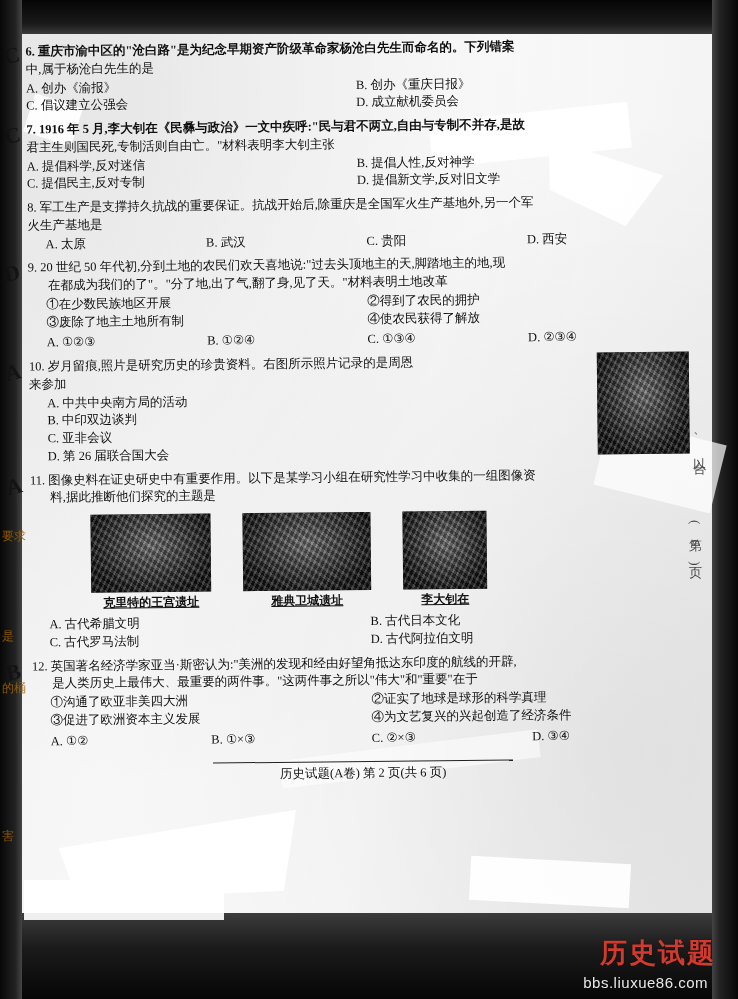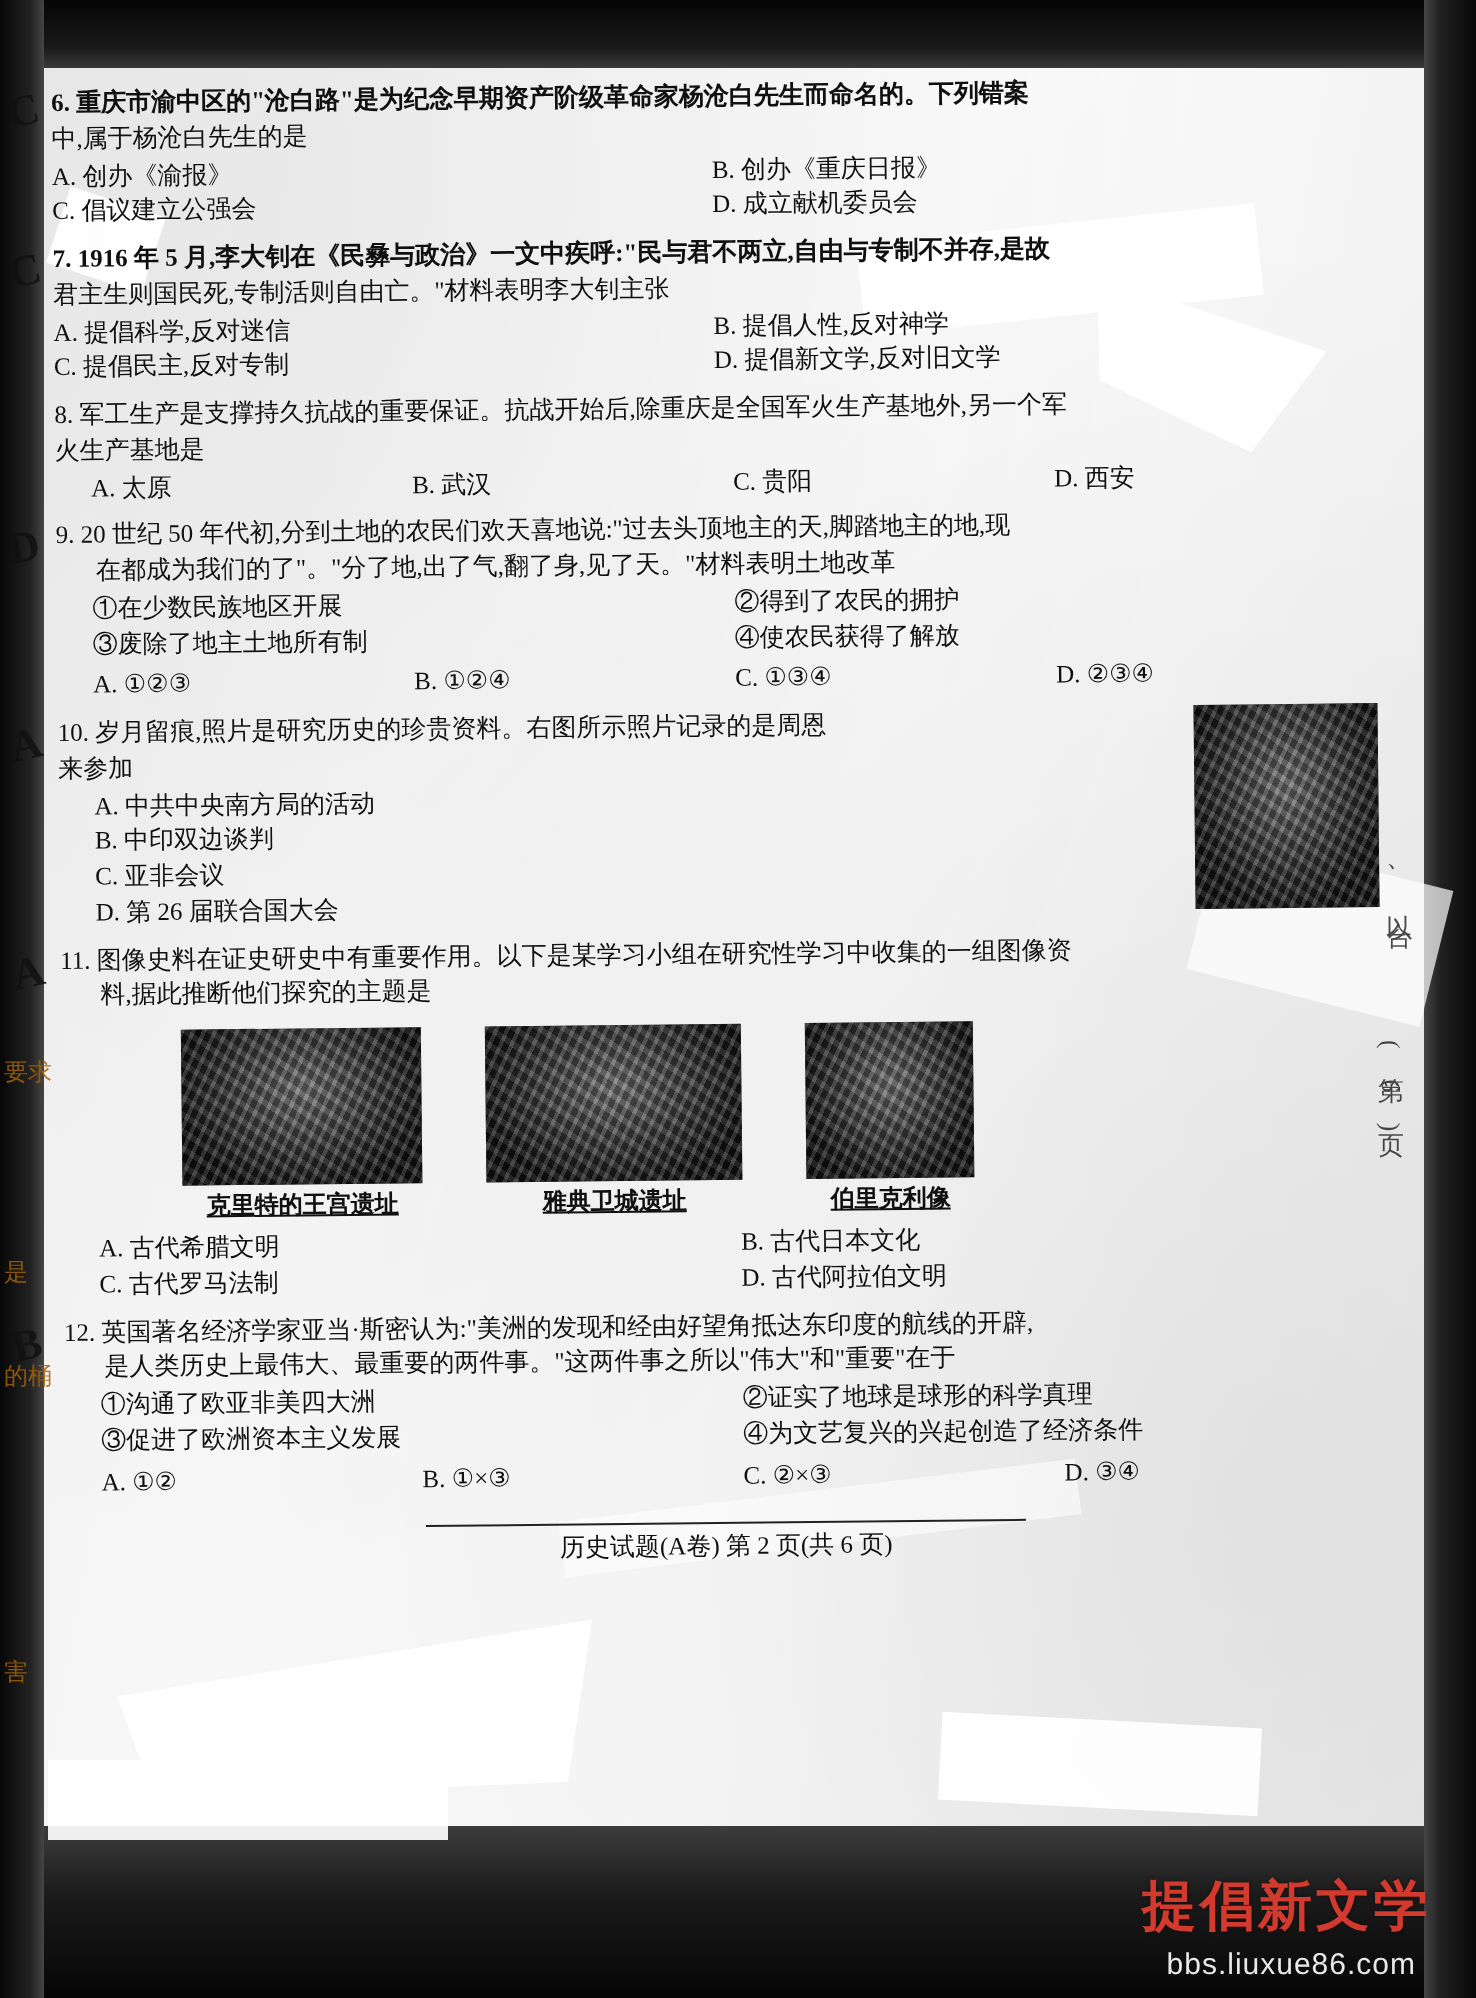--- a/index.html
+++ b/index.html
@@ -301,21 +301,21 @@
     <span class="qline indent">料,据此推断他们探究的主题是</span>
 
     <div class="imgrow">
       <div class="photo g1"></div>
       <div class="photo g2"></div>
       <div class="photo g3"></div>
     </div>
     <div class="caprow">
       <span class="cap c1">克里特的王宫遗址</span>
       <span class="cap c2">雅典卫城遗址</span>
-      <span class="cap c3">伯里克利像</span>
+      <span class="cap c3">李大钊在</span>
     </div>
 
     <div class="opts two" style="padding-left:18px;">
       <span class="o">A. 古代希腊文明</span>
       <span class="o">B. 古代日本文化</span>
       <span class="o">C. 古代罗马法制</span>
       <span class="o">D. 古代阿拉伯文明</span>
     </div>
   </div>
 
@@ -333,14 +333,14 @@
       <span class="o">A. ①②</span>
       <span class="o">B. ①×③</span>
       <span class="o">C. ②×③</span>
       <span class="o">D. ③④</span>
     </div>
   </div>
 
   <div class="footer">历史试题(A卷) 第 2 页(共 6 页)</div>
 </div>
 
-<div class="wm-logo">提倡新文学</div>
+<div class="wm-logo">历史试题</div>
 <div class="wm-url">bbs.liuxue86.com</div>
 
 </body></html>

